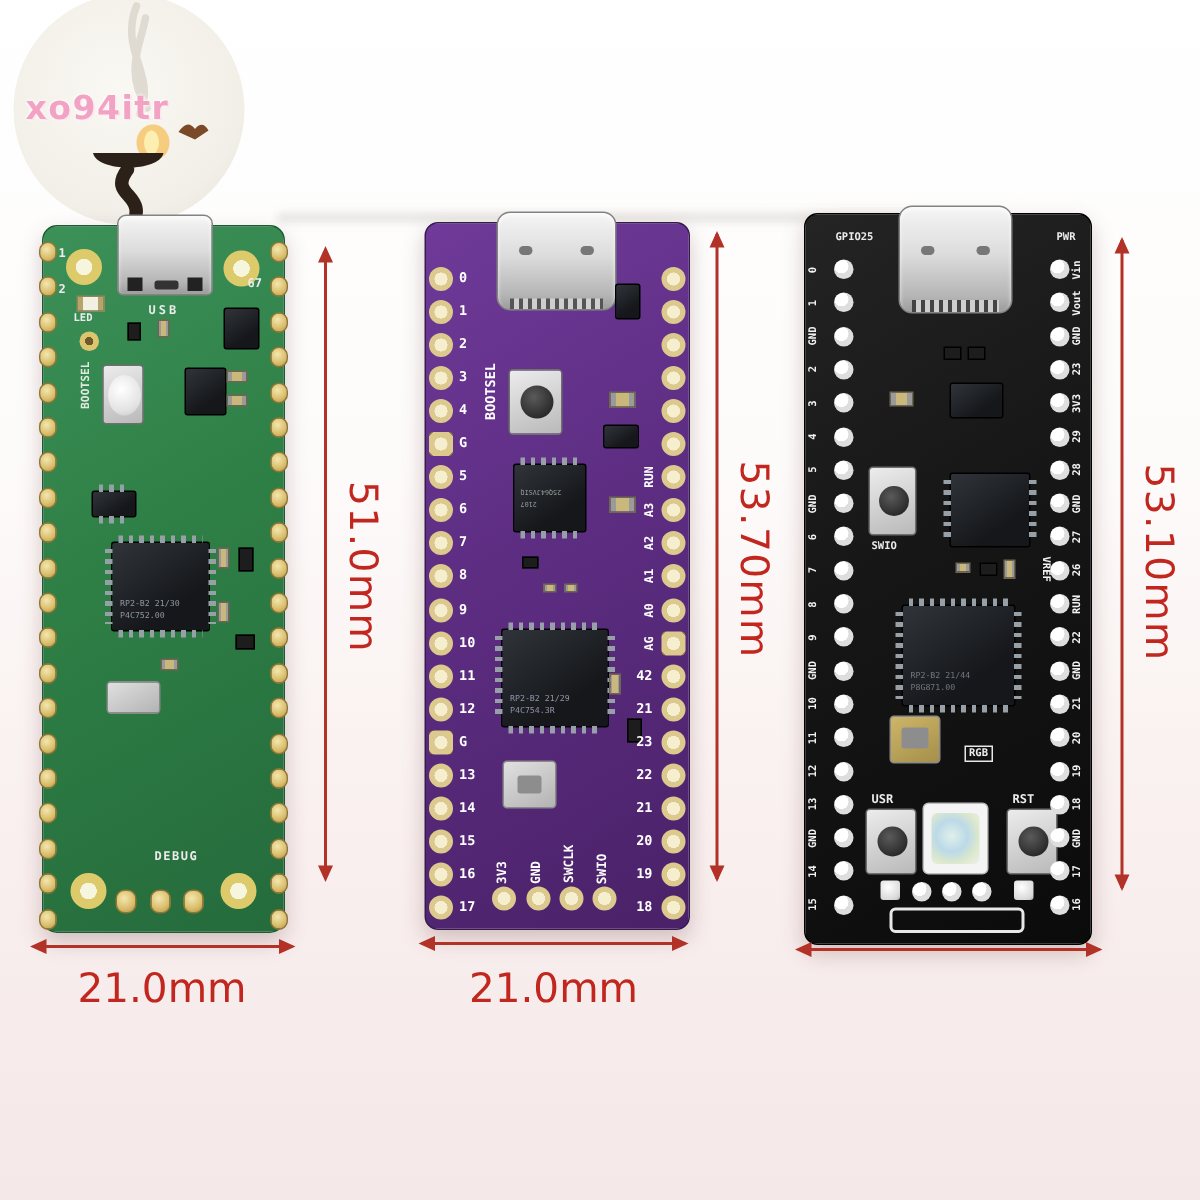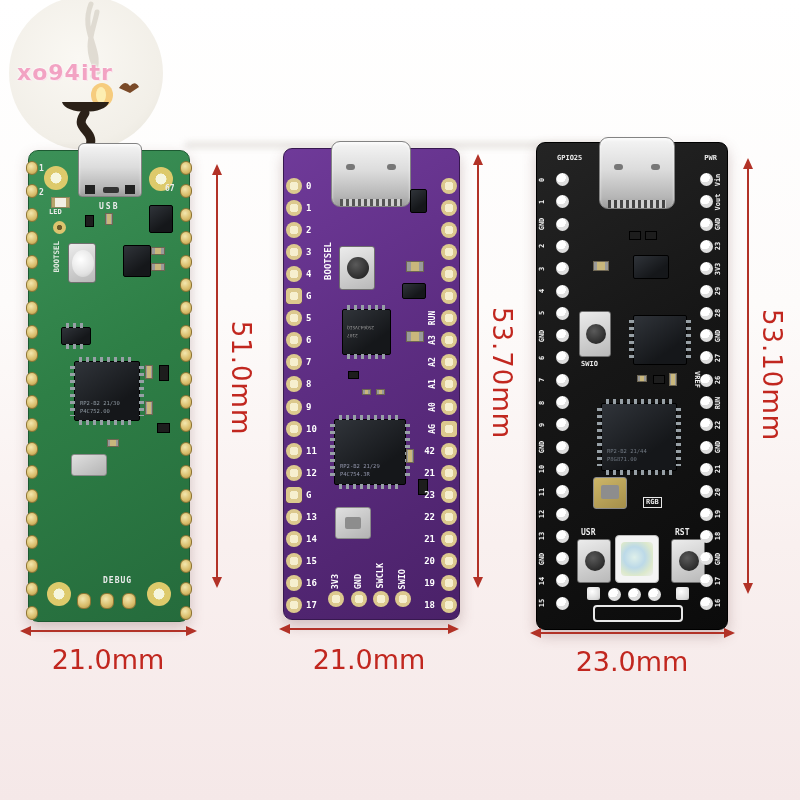--- a/index.html
+++ b/index.html
@@ -181,21 +181,21 @@
     </div>
 
     <div class="passive-tan" style="left:116px;top:214px;width:8px;height:14px;"></div>
     <div class="passive-dark" style="left:130px;top:214px;width:8px;height:14px;"></div>
     <div class="passive-tan" style="left:116px;top:250px;width:8px;height:14px;"></div>
     <div class="passive-dark" style="left:128px;top:272px;width:11px;height:8px;"></div>
     <div class="passive-tan" style="left:78px;top:288px;width:12px;height:8px;"></div>
 
     <div class="crystal" style="left:42px;top:303px;width:34px;height:20px;"></div>
 
-    <div class="silk" style="left:58px;top:426px;letter-spacing:1px;padding-left:16px;">DEBUG</div>
+    <div class="silk" style="left:58px;top:416px;letter-spacing:1px;padding-left:16px;">DEBUG</div>
     <div class="gpad" style="left:48px;top:442px;width:14px;height:16px;"></div>
     <div class="gpad" style="left:71px;top:442px;width:14px;height:16px;"></div>
     <div class="gpad" style="left:93px;top:442px;width:14px;height:16px;"></div>
   <div class="gpad" style="left: -3px; top: 10px;"></div>
       <div class="gpad" style="left: 151px; top: 10px;"></div>
       <div class="gpad" style="left: -3px; top: 33.4px;"></div>
       <div class="gpad" style="left: 151px; top: 33.4px;"></div>
       <div class="gpad" style="left: -3px; top: 56.8px;"></div>
       <div class="gpad" style="left: 151px; top: 56.8px;"></div>
       <div class="gpad" style="left: -3px; top: 80.2px;"></div>
@@ -532,15 +532,14 @@
   <div class="hdim" style="left:281px;top:628px;width:176px;">
     <div class="ah left"></div>
     <div class="ah right"></div>
   </div>
   <div class="hdim-label" style="left:369px;top:644px;">21.0mm</div>
 
   <div class="hdim" style="left:532px;top:632px;width:201px;">
     <div class="ah left"></div>
     <div class="ah right"></div>
   </div>
-  <div class="hdim-label" style="left:632px;top:646px;">23.0mm</div>
 
 </div>
 
 </body></html>

